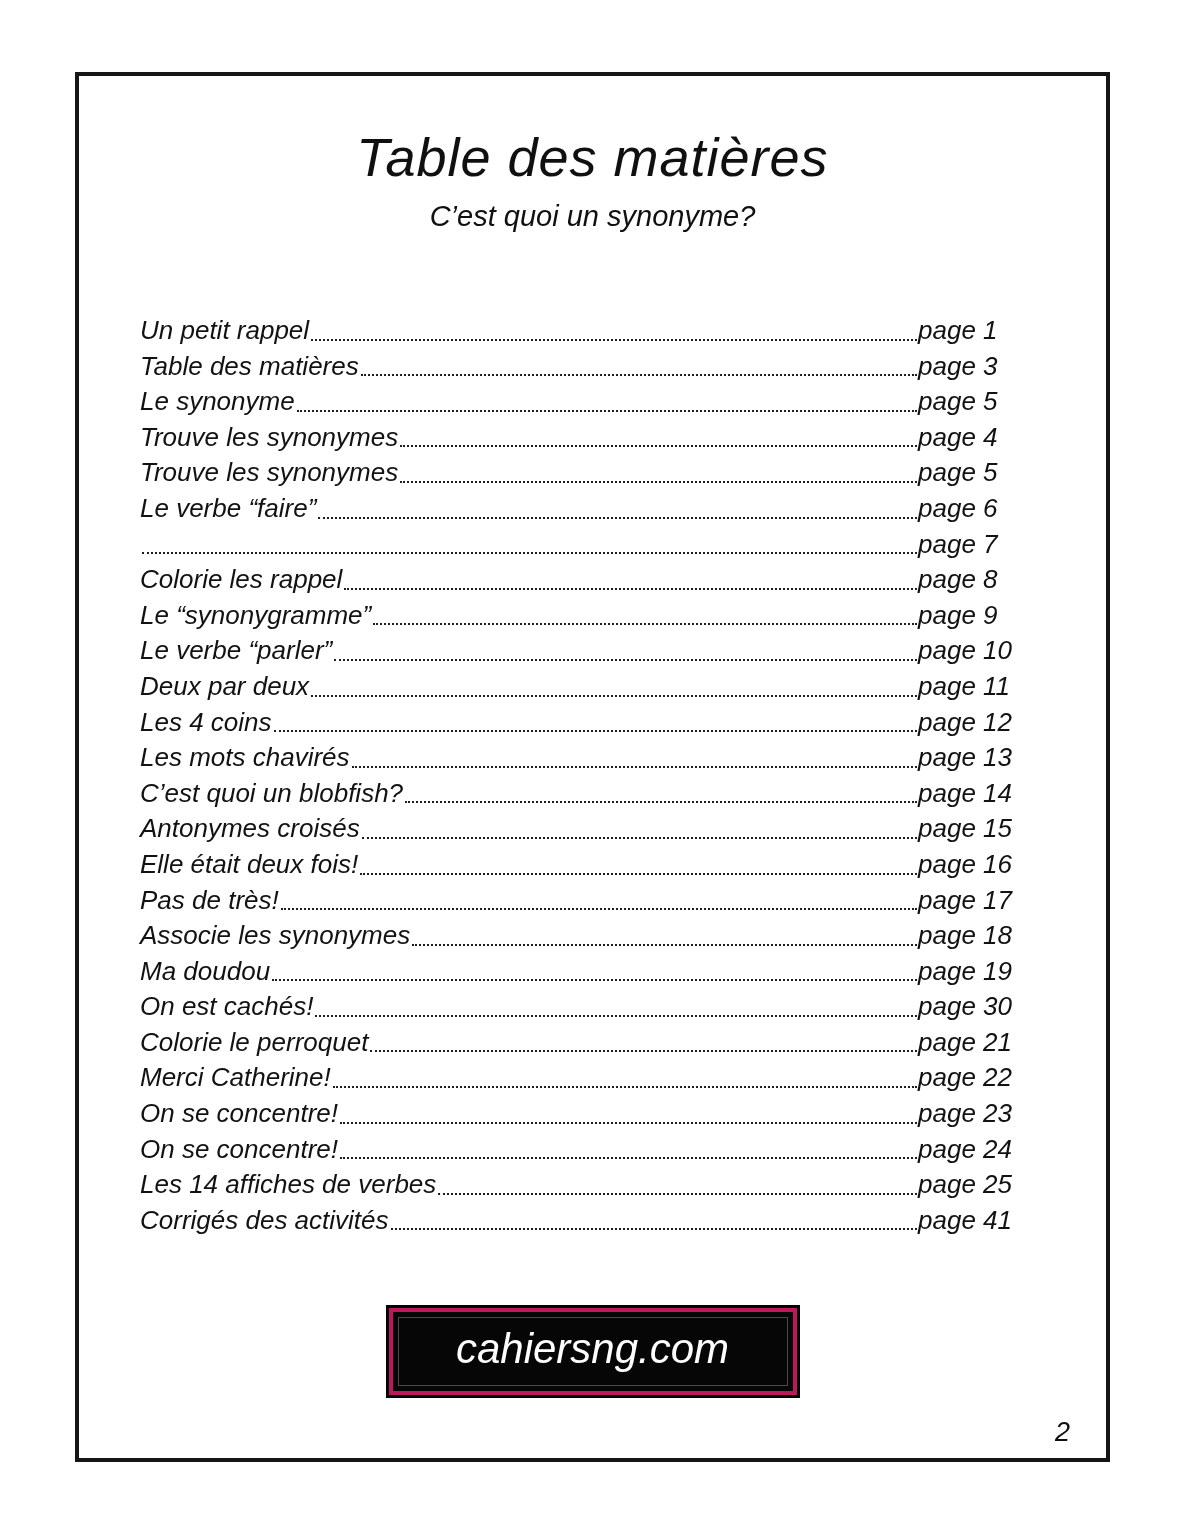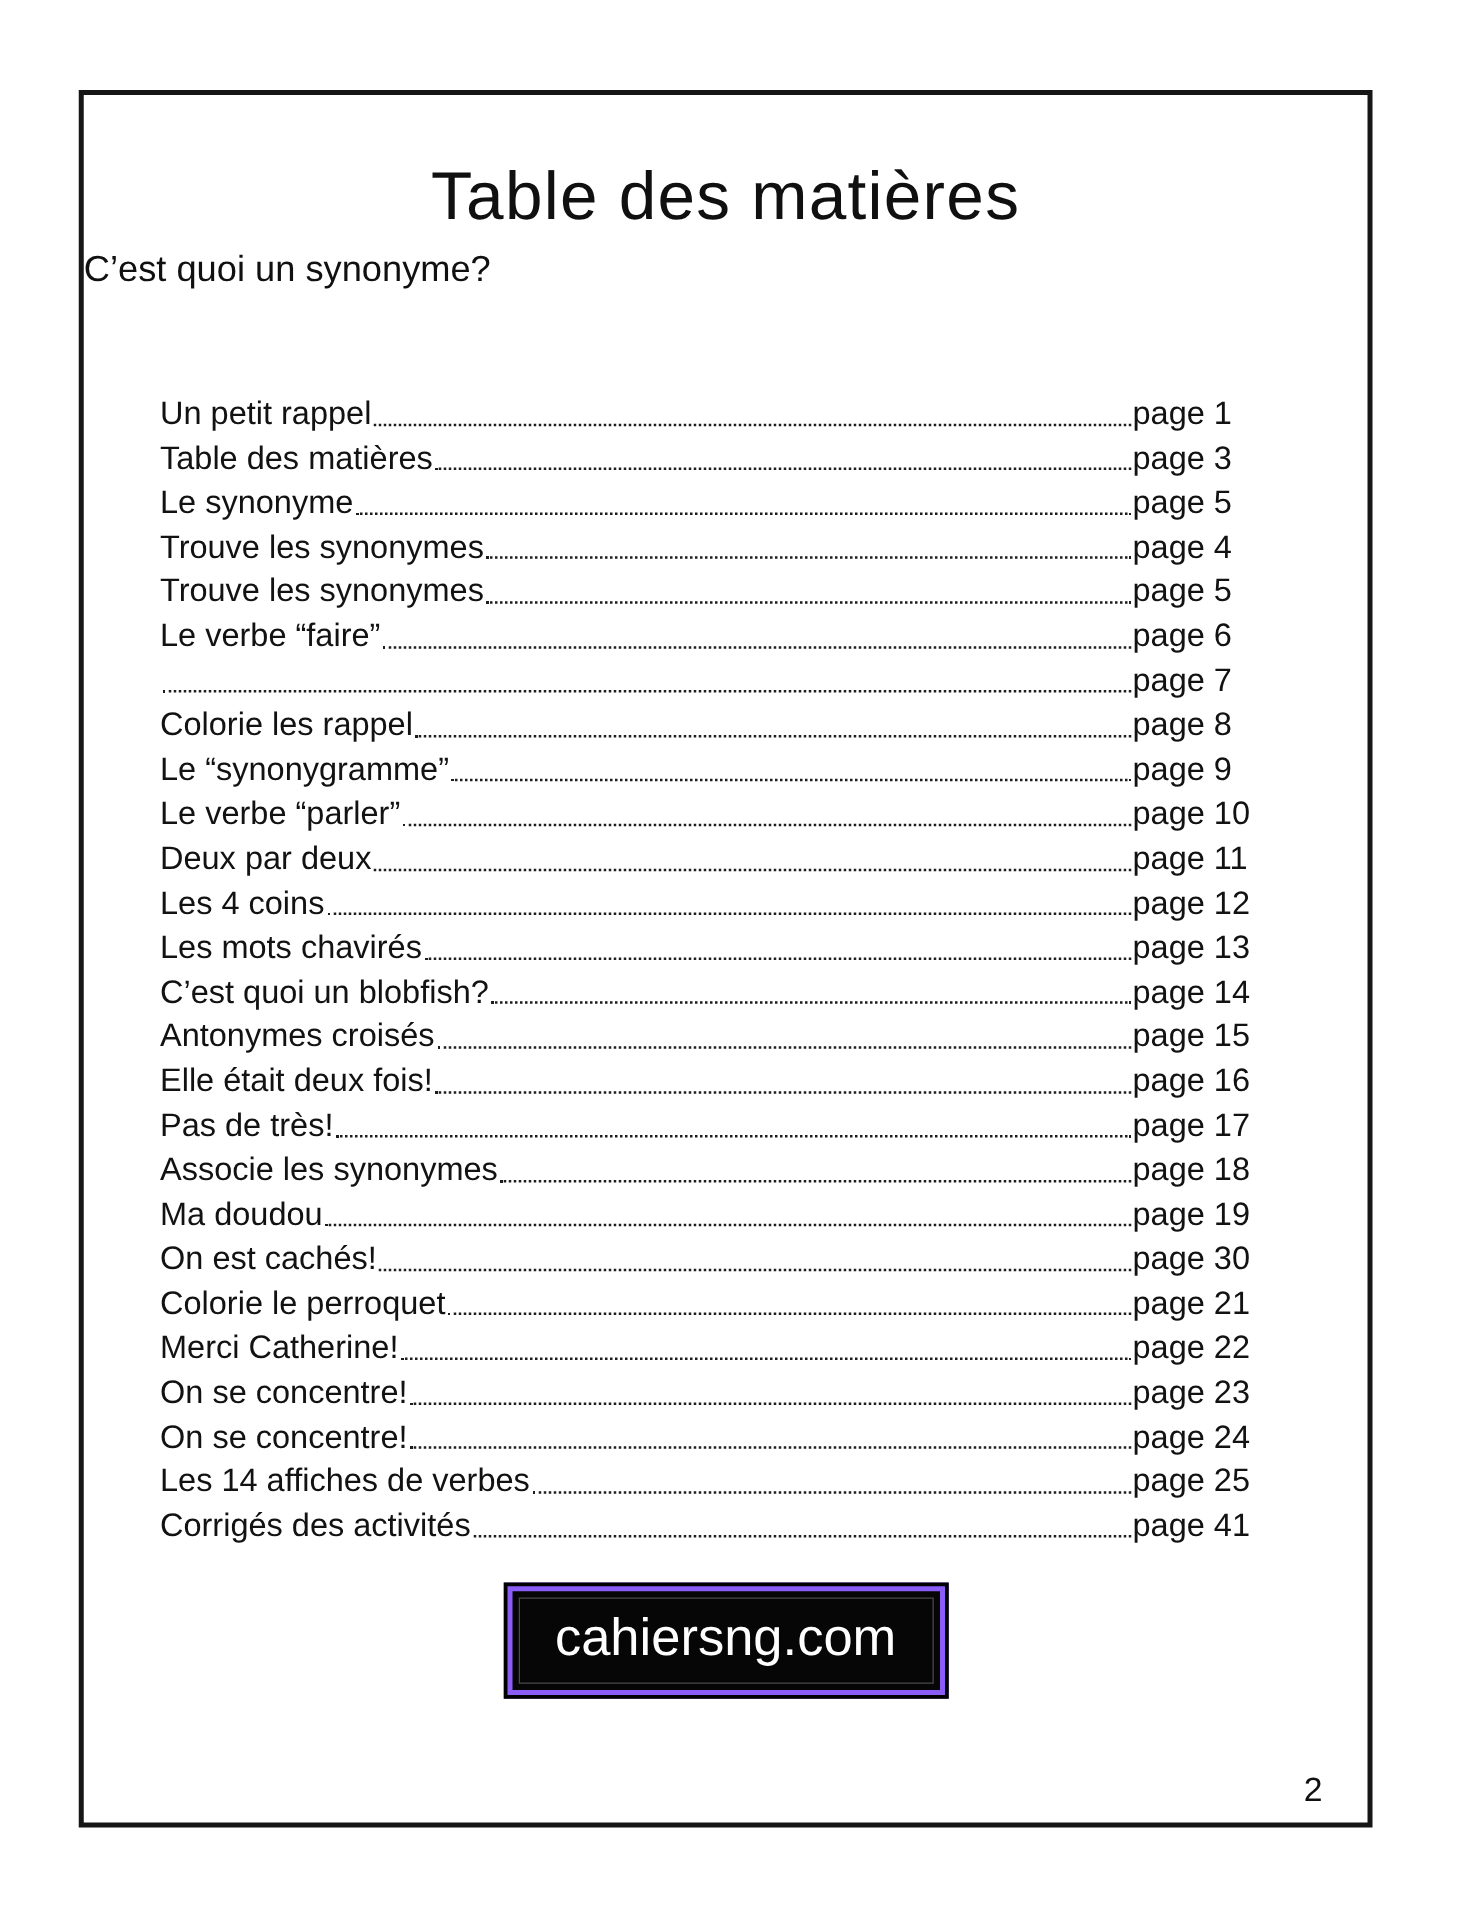--- a/index.html
+++ b/index.html
@@ -10,38 +10,40 @@
     width: 1187px;
     height: 1536px;
     background: #ffffff;
     color: #121212;
     font-family: "Liberation Sans", "DejaVu Sans", sans-serif;
     position: relative;
     overflow: hidden;
   }
   .frame {
     position: absolute;
-    left: 63px;
+    left: 75px;
     top: 72px;
     width: 1035px;
     height: 1390px;
     border: 4px solid #161616;
     box-sizing: border-box;
     background: #ffffff;
+    font-style: italic;
   }
   .title {
     margin: 50px 0 0 0;
     text-align: center;
     font-size: 54px;
     font-weight: 400;
     letter-spacing: 1px;
     color: #101010;
   }
   .subtitle {
     margin-top: 12px;
+    text-align: center;
     font-size: 29px;
     color: #101010;
   }
   .toc {
     margin: 80px 92px 0 61px;
   }
   .toc-row {
     display: flex;
     align-items: flex-start;
     font-size: 26px;
@@ -63,26 +65,26 @@
     left: 2px;
     right: 1px;
     bottom: 8px;
     border-bottom: 2.5px dotted #1d1d1d;
   }
   .toc-page {
     flex: 0 0 96px;
     width: 96px;
   }
   .site-box-outer {
-    width: 356px;
-    margin: 28px auto 0 auto;
+    width: 414px;
+    margin: 67px auto 0 auto;
     border: 3px solid #000000;
     padding: 4px;
     box-sizing: border-box;
-    background: #8b5cf6;
+    background: #be185d;
   }
   .site-box-inner {
     background: #060606;
     padding: 5px;
   }
   .site-box-core {
     border: 1px solid #4a4a4a;
     padding: 8px 0 12px 0;
   }
   .site-text {

